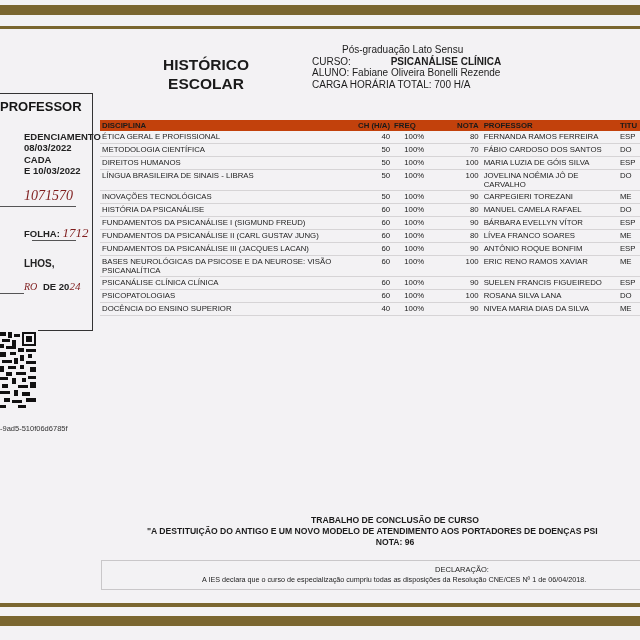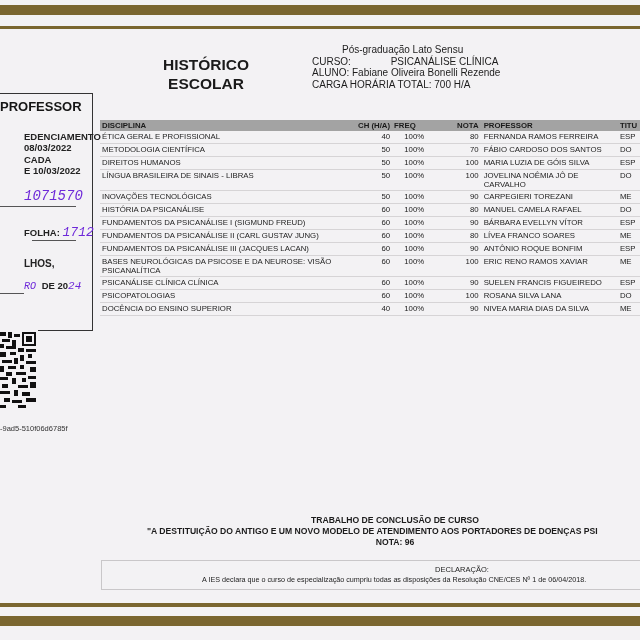--- a/index.html
+++ b/index.html
@@ -14,42 +14,42 @@
   .s-top-thin { top:26px; height:3px; }
   .s-bot-thin { top:603px; height:4px; }
   .s-bot-thick { top:616px; height:10px; }
 
   .left-box {
     position:absolute; left:-4px; top:93px; width:96px; height:236px;
     border:1px solid #333; border-left:none; background:transparent;
   }
   .lb-title { position:absolute; left:4px; top:5px; font-size:13px; font-weight:bold; color:#151515; }
   .lb-line { position:absolute; left:4px; font-size:9.5px; font-weight:bold; color:#222; white-space:nowrap;padding-left:24px; }
-  .lb-hand { font-family:Liberation Mono, monospace; font-weight:normal; color:#6d28d9; font-style:italic; }
+  .lb-hand { font-family:Liberation Serif, serif; font-weight:normal; color:#7f1d1d; font-style:italic; }
   .lb-under { position:absolute; height:1px; background:#555; }
 
   .qr {
     position:absolute; left:0; top:330px; width:38px; height:80px;
   }
   .hash { position:absolute; left:0; top:424px; font-size:7.5px; color:#333; }
 
   .title {
     position:absolute; left:150px; top:55px; width:112px; text-align:center;
     font-size:15.5px; font-weight:bold; line-height:19px; color:#1a1a1a;
   }
   .info { position:absolute; left:312px; top:44px; font-size:10px; line-height:11.5px; color:#1d1d1d; }
   .info .prog { padding-left:30px; }
-  .info b { font-weight:normal;padding-left:37px; }
+  .info b { font-weight:bold;padding-left:37px; }
 
   table.grades {
     position:absolute; left:100px; top:120px; width:560px;
     border-collapse:collapse; font-size:7.8px; color:#222;
   }
   table.grades th {
-    background:#a3a3a3; font-weight:bold; text-align:left; padding:1px 2px; height:9px;
+    background:#c2410c; font-weight:bold; text-align:left; padding:1px 2px; height:9px;
     color:#1a1a1a;
   }
   table.grades td { padding:1px 2px; height:10px; border-bottom:1px solid #d6d4d6; vertical-align:top; line-height:9px; }
   .c-disc { width:260px; }
   .c-ch { width:42px; text-align:right !important; }
   .c-freq { width:42px; text-align:center; }
   .c-nota { width:42px; text-align:right !important; }
   .c-prof { width:140px; padding-left:3px !important; }
   .c-tit { width:40px; }
   .tcc-title { position:absolute; left:100px; top:515px; width:540px; }

